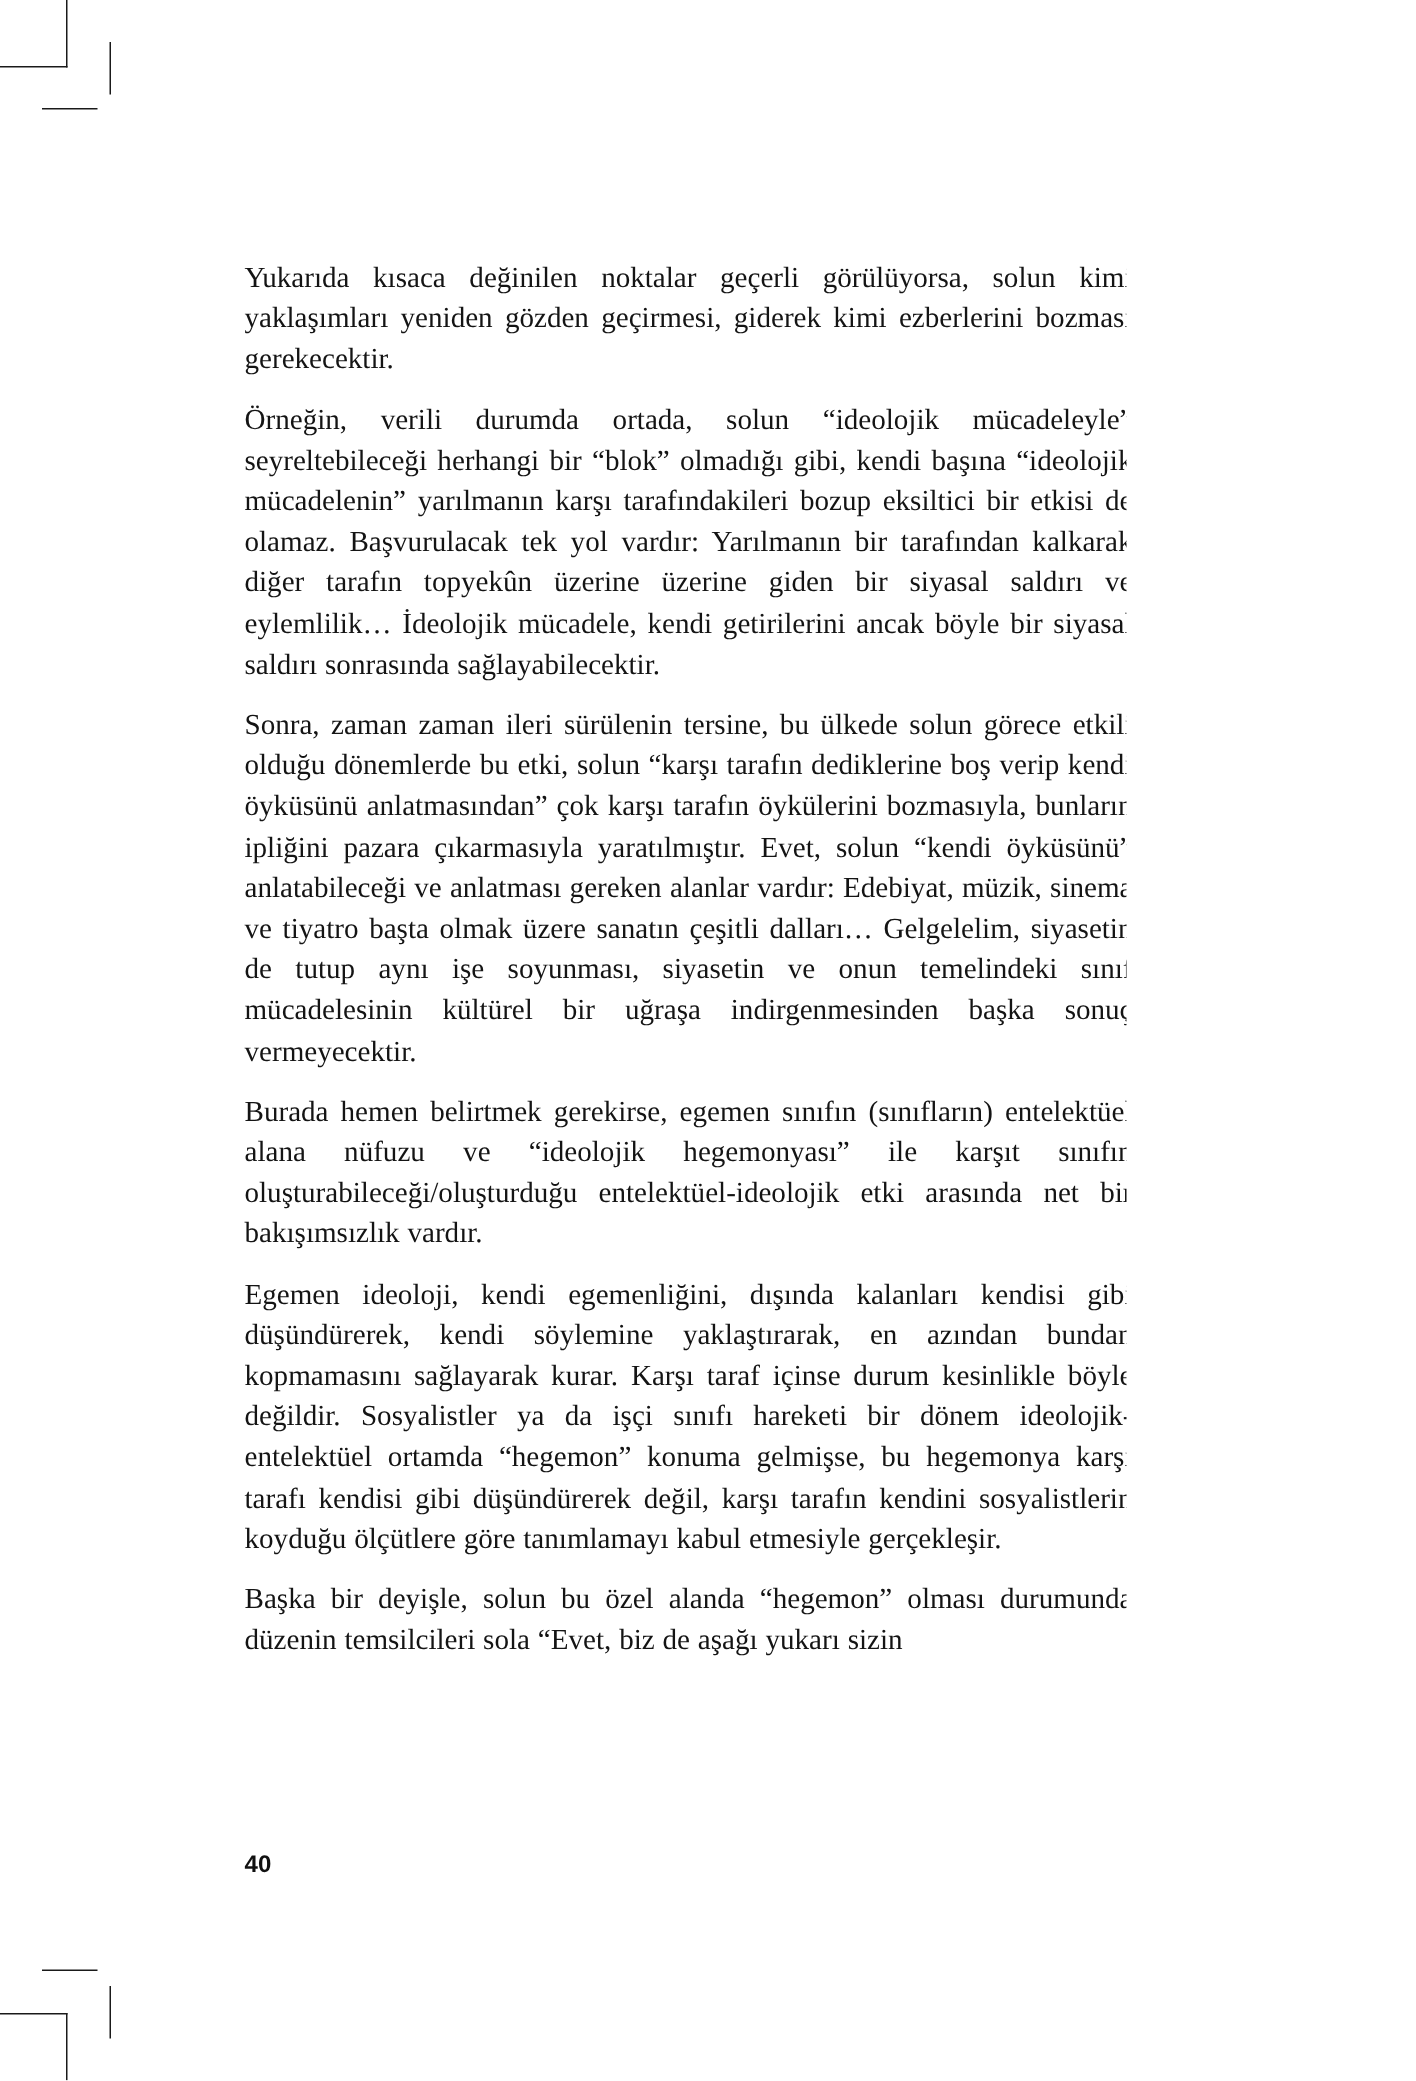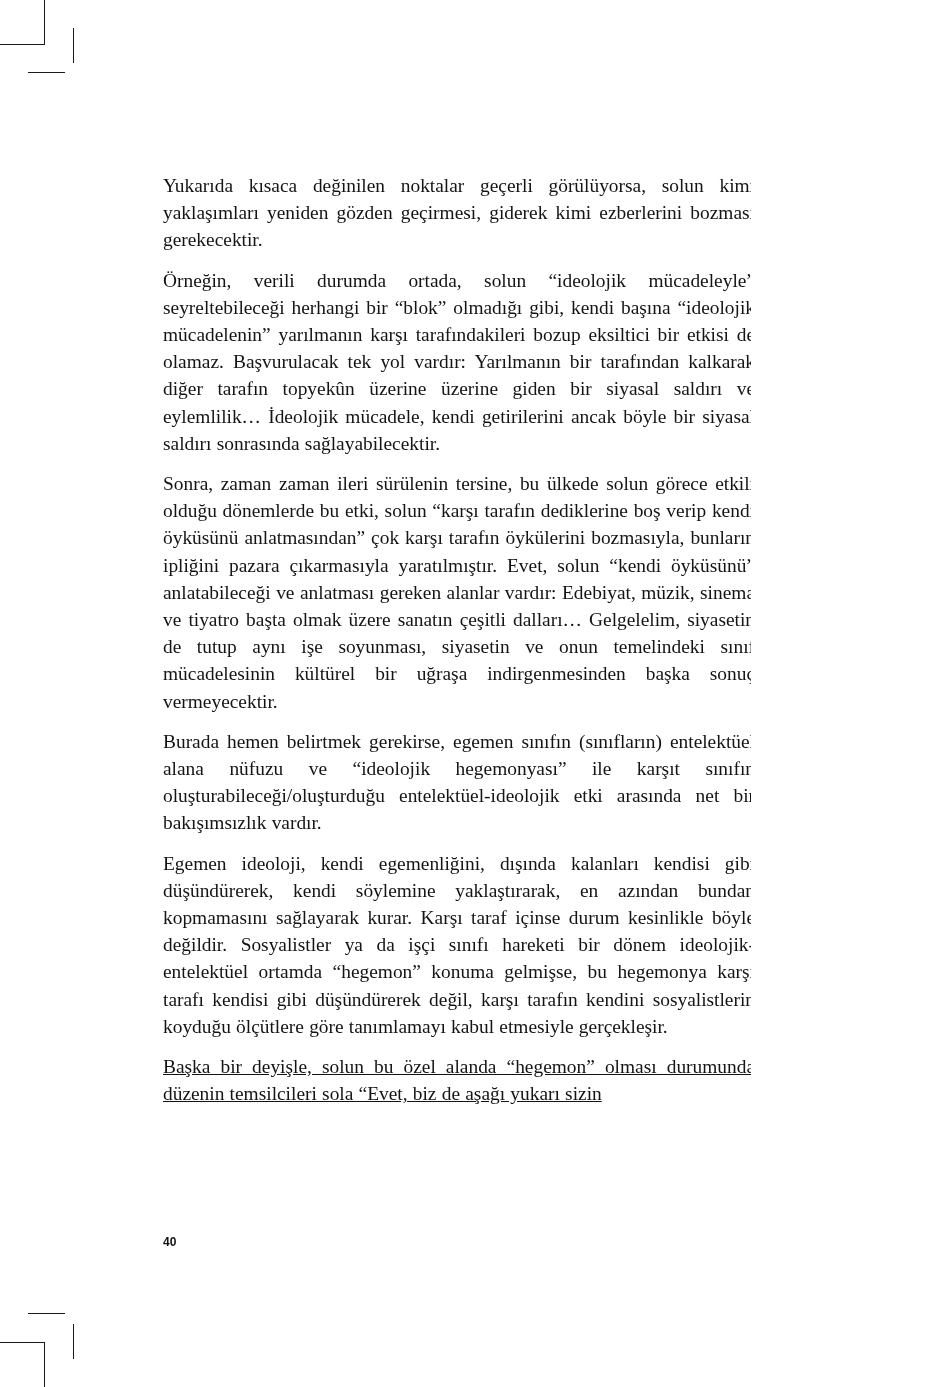--- a/index.html
+++ b/index.html
@@ -38,29 +38,29 @@
     font-family: "Liberation Serif", "DejaVu Serif", serif;
     font-size: 19.4px;
     line-height: 27.2px;
     color: #141414;
     text-align: justify;
     text-justify: inter-word;
     -webkit-hyphens: none;
     hyphens: none;
     word-spacing: 0.02em;
   }
-  p.para:last-child { margin-bottom: 0; text-decoration: underline; }
+  p.para:last-child { margin-bottom: 0; }
 
   
   .folio {
     position: absolute;
     left: 163px;
     top: 1235px;
     font-family: "Liberation Sans", "DejaVu Sans", sans-serif;
-    font-size: 12px;
+    font-size: 16px;
     font-weight: bold;
     color: #111111;
     letter-spacing: 0.01em;
   }
 </style>
 </head>
 <body>
 
 <div class="page">
 

